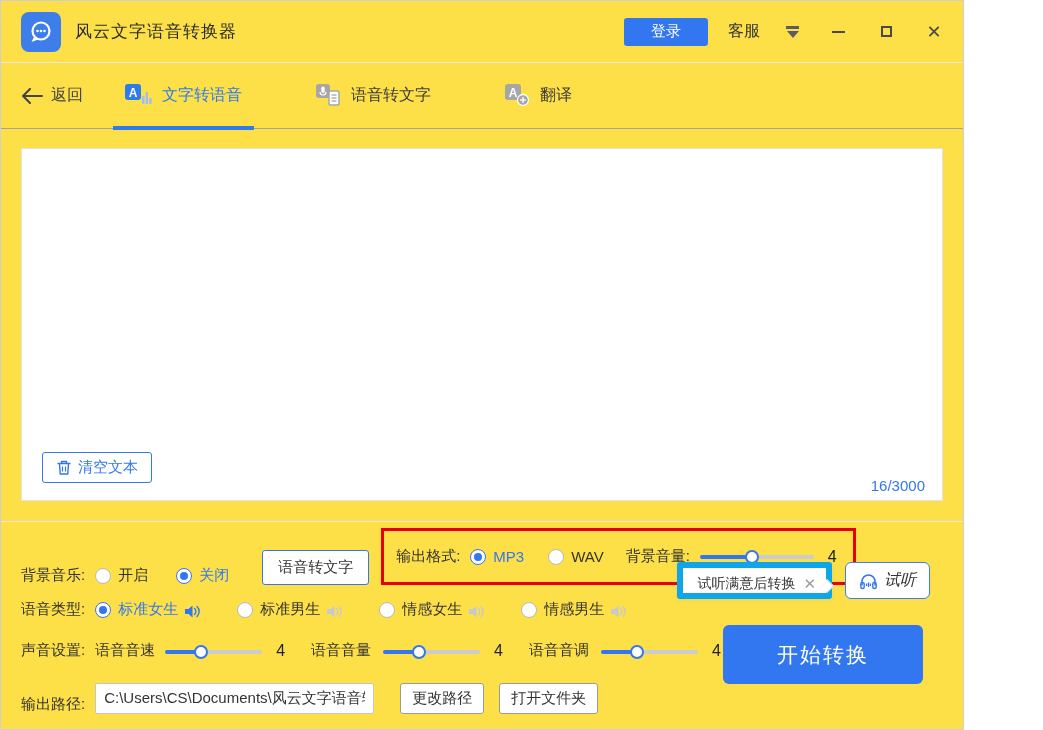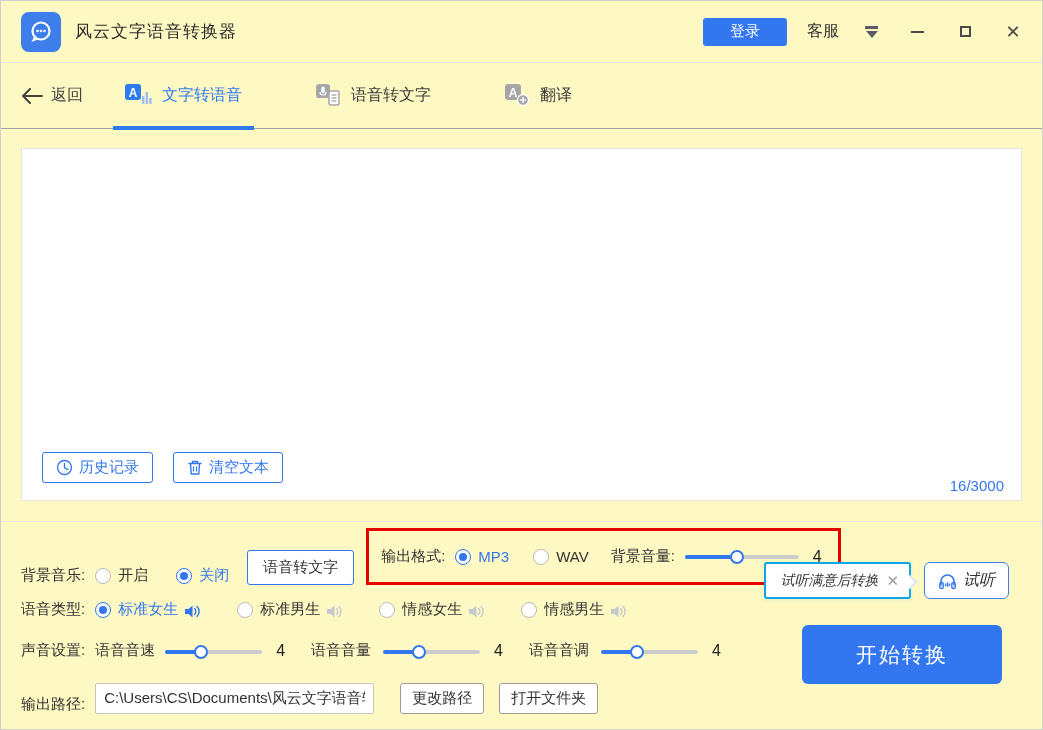--- a/index.html
+++ b/index.html
@@ -1,17 +1,17 @@
 <!DOCTYPE html>
 <html><head>
 <meta charset="utf-8">
 <style>
   * { margin:0; padding:0; box-sizing:border-box; }
   html,body { width:1043px; height:730px; background:#fff; font-family:"Liberation Sans","DejaVu Sans",sans-serif; }
-  .window { position:relative; width:1043px; height:730px; background:#fef9c3; border:1px solid #cfcfcf; overflow:hidden; }
+  .window { position:relative; width:964px; height:730px; background:#fde047; border:1px solid #cfcfcf; overflow:hidden; }
 
   
   .titlebar { height:62px; display:flex; align-items:center; padding:0 20px; border-bottom:1px solid #e6e6e6; }
   .logo { width:40px; height:40px; border-radius:8px; background:#3d7eeb; display:flex; align-items:center; justify-content:center; flex:0 0 auto; }
   .app-title { margin-left:14px; font-size:17px; color:#2b2b2b; font-weight:500; letter-spacing:1px; }
   .titlebar-right { margin-left:auto; display:flex; align-items:center; }
   .login-btn { width:84px; height:28px; background:#3377f0; color:#fff; font-size:15px; border:none; border-radius:3px; cursor:pointer; }
   .support { margin-left:20px; font-size:16px; color:#333; cursor:pointer; }
   .tray-icon { margin-left:26px; display:flex; flex-direction:column; align-items:center; cursor:pointer; }
   .tray-icon .bar { width:13px; height:3px; background:#5b5b68; margin-bottom:2px; }
@@ -59,21 +59,21 @@
   .slider .fill { position:absolute; top:6px; left:0; height:4px; border-radius:2px; background:#3377f0; }
   .slider .thumb { position:absolute; top:1px; width:14px; height:14px; border-radius:50%; background:#fff; border:2px solid #3377f0; transform:translateX(-7px); }
   .slider-val { margin-left:14px; font-size:16px; color:#222; }
 
   .speaker { margin-left:6px; display:flex; align-items:center; }
 
   .path-input { width:279px; height:31px; border:1px solid #c6c6c6; border-radius:2px; padding:0 8px; font-size:15px; color:#333; font-family:inherit; margin-right:26px; }
 
   
   .preview-wrap { position:absolute; top:40px; right:33px; display:flex; align-items:center; }
-  .tooltip { position:relative; border:2px solid #0ea5e9; background:#fff; border-radius:3px; height:37px; display:flex; align-items:center; padding:0 10px 0 14px; font-size:14px; color:#333; box-shadow:0 1px 4px rgba(120,160,220,.15);font-style:italic; }
+  .tooltip { position:relative; border:6px solid #0ea5e9; background:#fff; border-radius:3px; height:37px; display:flex; align-items:flex-end; padding:0 10px 0 14px; font-size:14px; color:#333; box-shadow:0 1px 4px rgba(120,160,220,.15); }
   .tooltip .close-x { margin-left:8px; color:#9b9b9b; font-size:15px; cursor:pointer; }
   .tooltip .arrow { position:absolute; right:-6px; top:13px; width:10px; height:10px; background:#fff; border-top:1px solid #c3d9f4; border-right:1px solid #c3d9f4; transform:rotate(45deg); }
   .listen-btn { margin-left:13px; display:flex; align-items:center; gap:6px; border:1px solid #3f7ee8; background:#fff; border-radius:6px; height:37px; padding:0 13px; font-size:16px; color:#333; cursor:pointer;font-style:italic; }
   .convert-btn { position:absolute; top:103px; right:40px; width:200px; height:59px; background:#3377f0; color:#fff; font-size:21px; letter-spacing:2px; border:none; border-radius:6px; cursor:pointer; }
 </style>
 </head>
 <body>
 
 <div class="window">
 
@@ -145,27 +145,20 @@
         <line x1="15" y1="16" x2="21" y2="16" stroke="#fff" stroke-width="1.3"></line>
         <line x1="18" y1="13" x2="18" y2="19" stroke="#fff" stroke-width="1.3"></line>
       </svg>
       <span>翻译</span>
     </div>
   </div>
 
   <div class="editor">
     <div class="editor-btns">
       <button class="o-btn">
-        <svg width="17" height="17" viewBox="0 0 17 17">
-            <circle cx="8.5" cy="8.5" r="7" fill="none" stroke="#3377f0" stroke-width="1.4"></circle>
-            <path d="M8.5,4.5 V8.8 L11.8,10.4" fill="none" stroke="#3377f0" stroke-width="1.4" stroke-linecap="round"></path>
-          </svg>
-        <span>历史记录</span>
-      </button>
-      <button class="o-btn">
         <svg width="16" height="17" viewBox="0 0 16 17">
             <path d="M2,4.5 H14 M5.5,4.5 V2.5 H10.5 V4.5 M3.5,4.5 L4.2,15 H11.8 L12.5,4.5" fill="none" stroke="#3377f0" stroke-width="1.4" stroke-linecap="round" stroke-linejoin="round"></path>
             <line x1="6.5" y1="7.5" x2="6.5" y2="12.5" stroke="#3377f0" stroke-width="1.2"></line>
             <line x1="9.5" y1="7.5" x2="9.5" y2="12.5" stroke="#3377f0" stroke-width="1.2"></line>
           </svg>
         <span>清空文本</span>
       </button>
     </div>
     <div class="char-count">16/3000</div>
   </div>
@@ -173,21 +166,21 @@
   <div class="separator"></div>
 
   <div class="settings">
 
     <div class="row row1">
       <span class="lbl">背景音乐:</span>
       <span class="radio" style="margin-right:28px">
         <span class="circle"></span>
         <span class="rlabel">开启</span>
       </span>
-      <span class="radio checked" style="margin-right:18px">
+      <span class="radio checked" style="margin-right:33px">
         <span class="circle"></span>
         <span class="rlabel">关闭</span>
       </span>
       <button class="g-btn">语音转文字</button>
 
       <div class="highlight-box">
         <span class="lbl">输出格式:</span>
         <span class="radio checked" style="margin-right:24px">
           <span class="circle"></span>
           <span class="rlabel">MP3</span>

